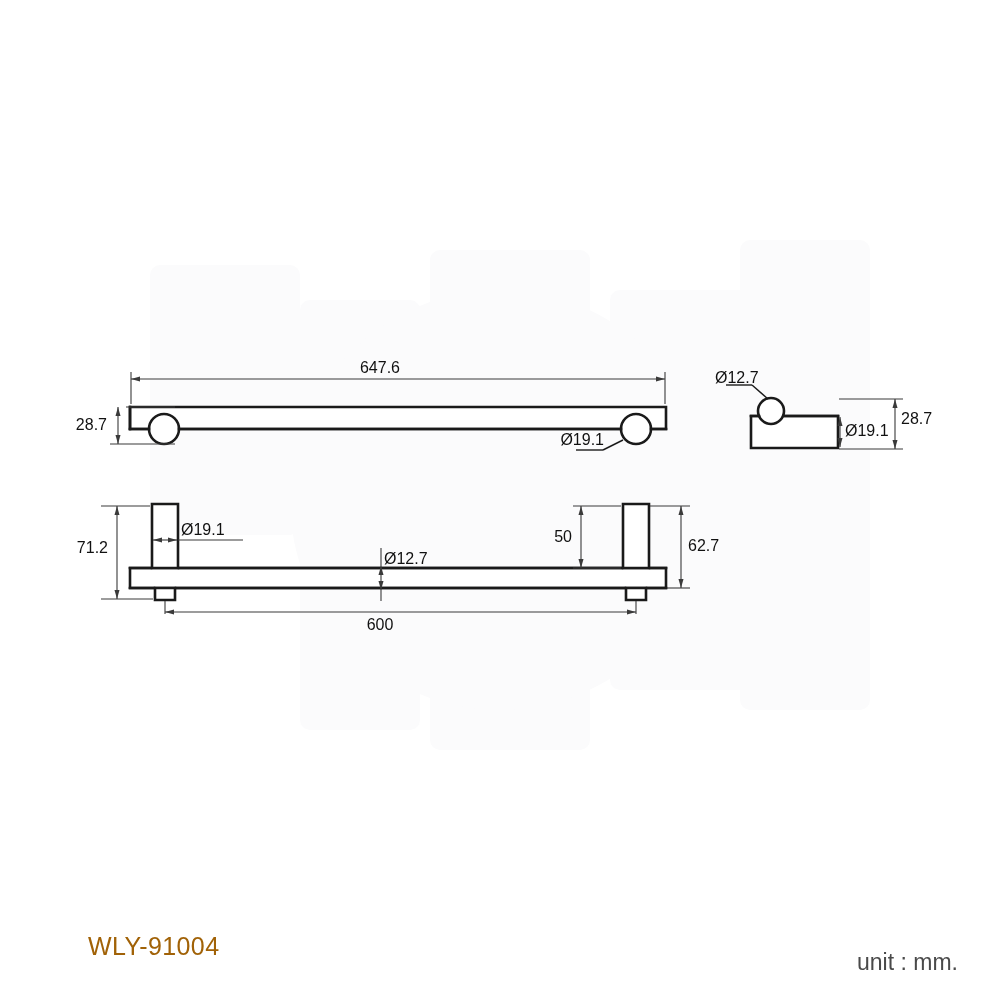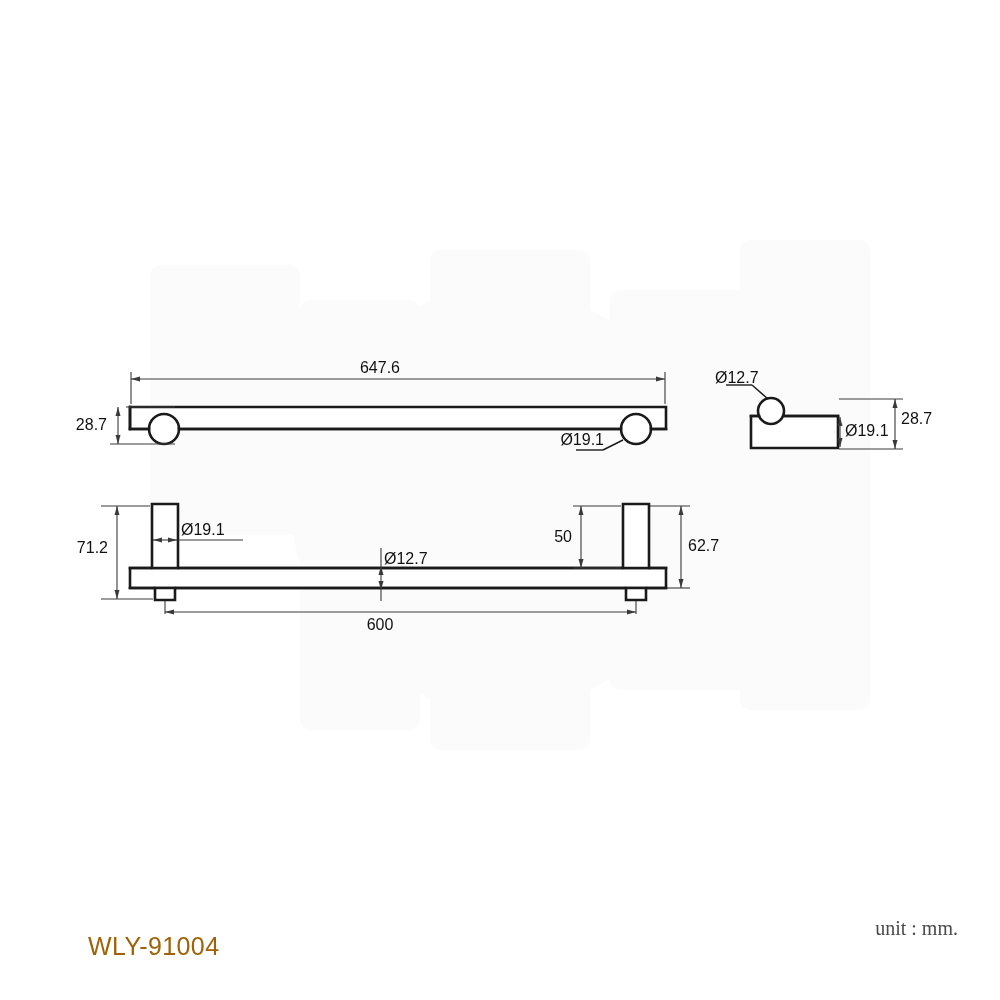--- a/index.html
+++ b/index.html
@@ -81,24 +81,24 @@
     transform: translateY(-50%);
     font-family: "Liberation Sans", sans-serif;
     font-size: 25px;
     letter-spacing: 0.4px;
     color: #a16207;
     white-space: nowrap;
   }
   .unit-note {
     position: absolute;
     right: 42px;
-    top: 928px;
+    top: 962px;
     transform: translateY(-50%);
-    font-family: Liberation Serif, serif;
-    font-size: 20px;
+    font-family: Liberation Sans, sans-serif;
+    font-size: 23px;
     color: #4a4a4a;
     white-space: nowrap;
   }
 </style>
 </head>
 <body>
 
 <div id="drawing-root">
 
   <svg class="sheet" viewBox="0 0 1000 1000" xmlns="http://www.w3.org/2000/svg">

